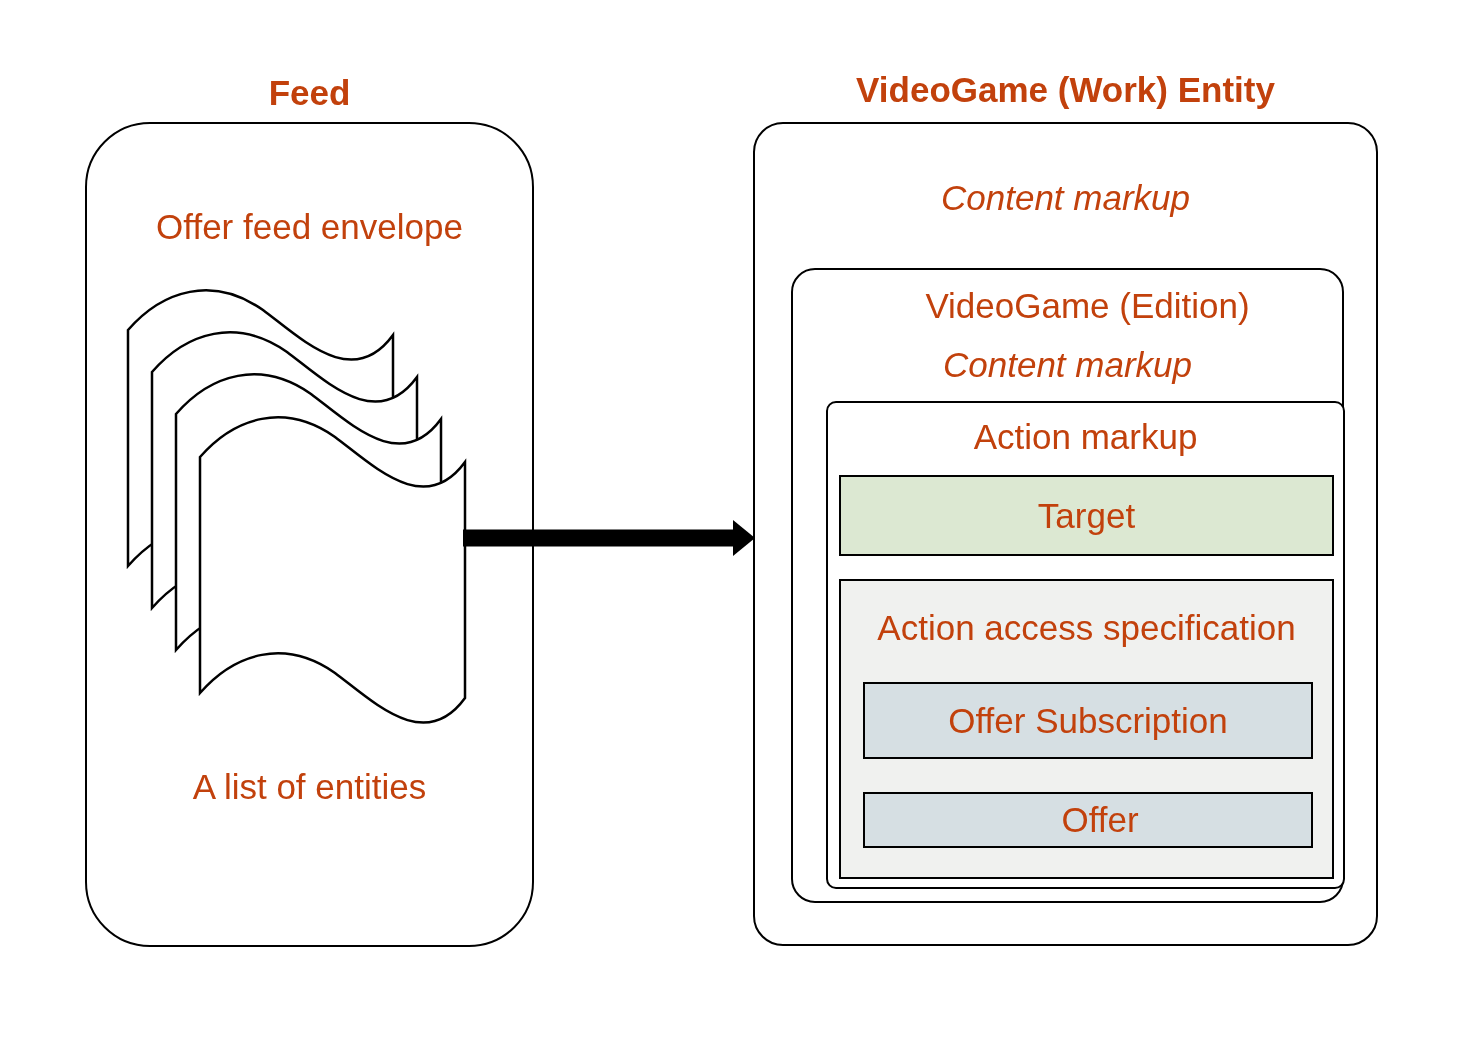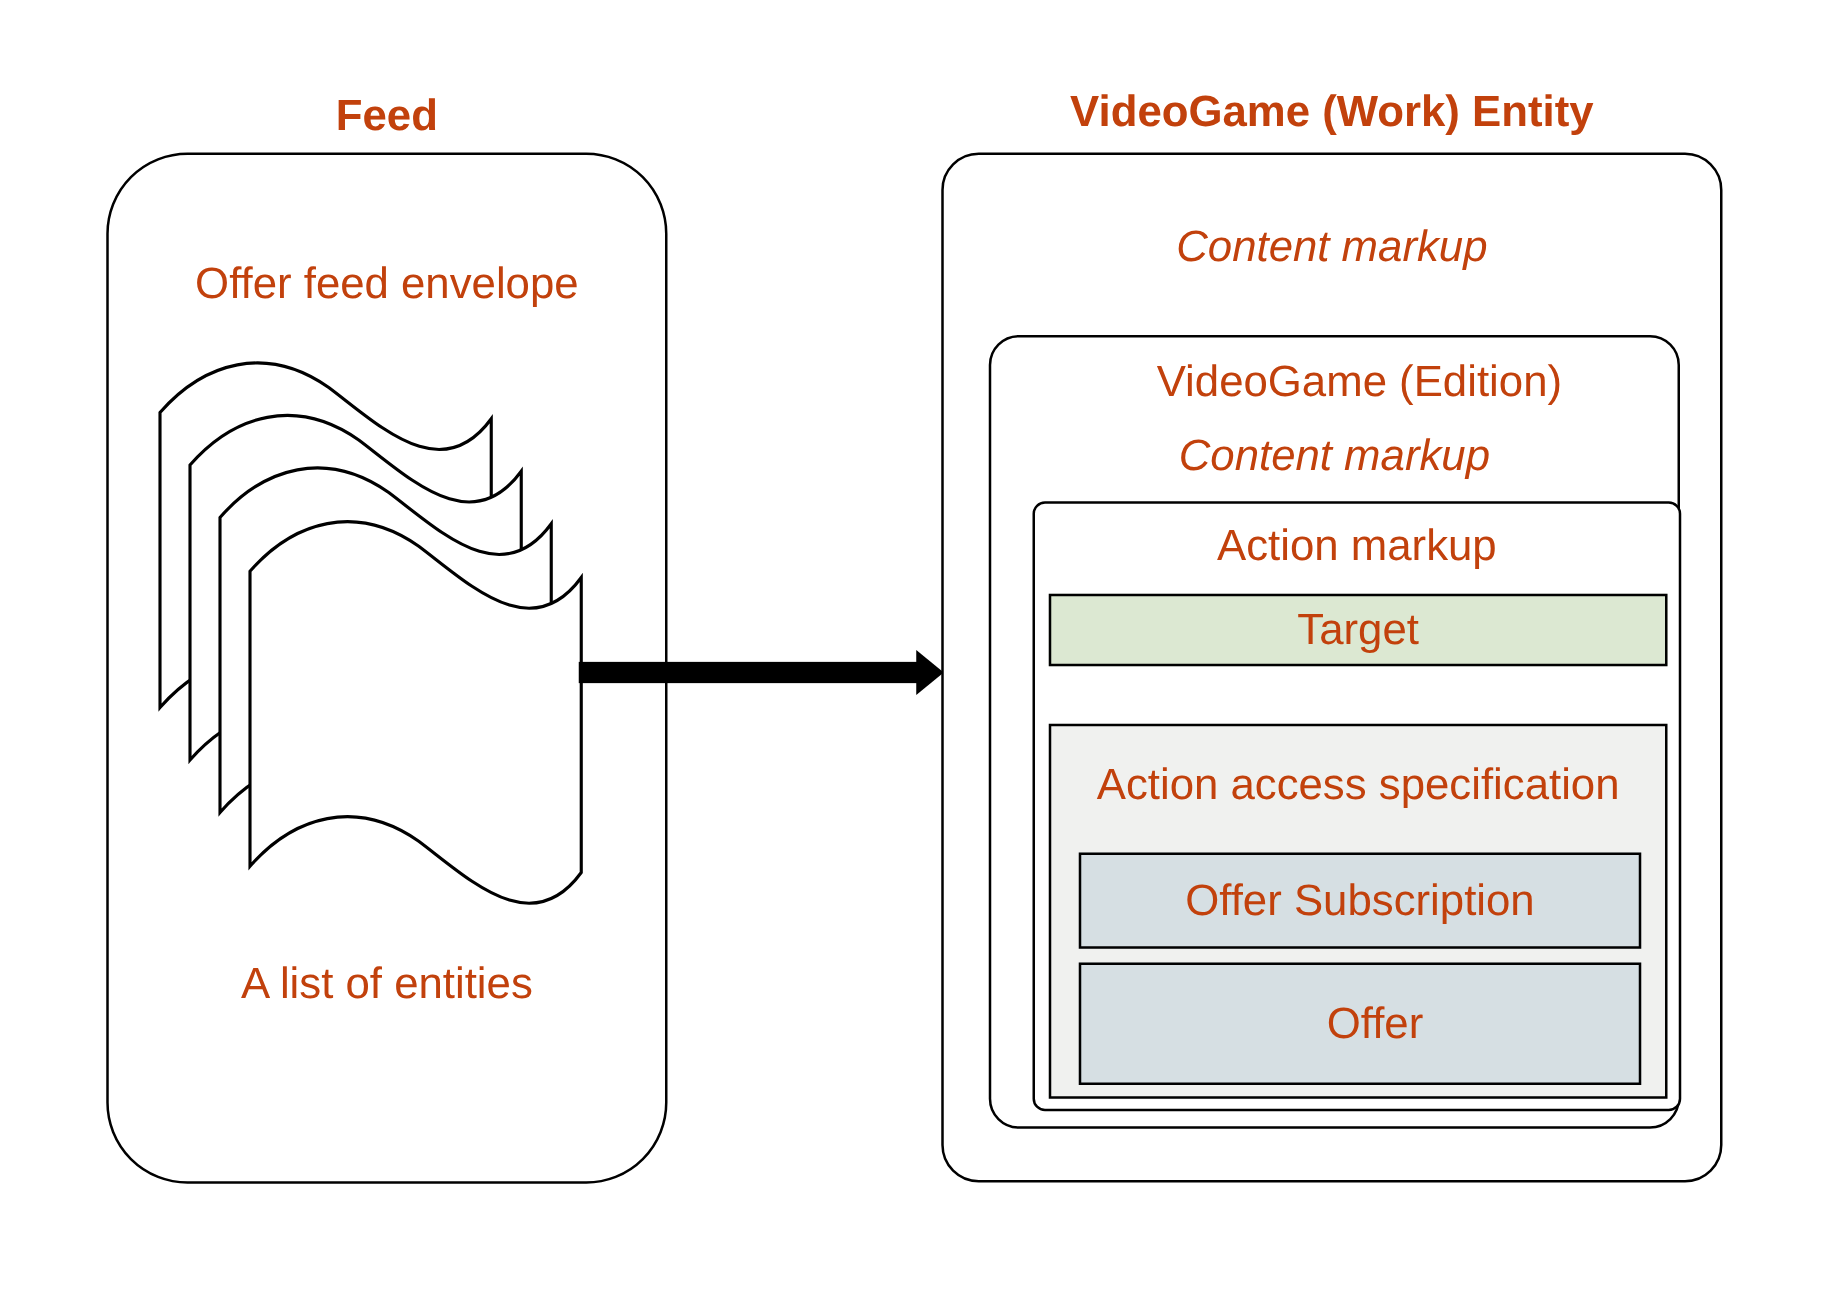--- a/index.html
+++ b/index.html
@@ -55,21 +55,21 @@
     left: 13px; top: 131px;
     width: 519px; height: 488px;
     border: 2px solid #000;
     border-radius: 10px;
     box-sizing: border-box;
     background: #fff;
     margin-left: 20px;
   }
   .target-box {
     left: 11px; top: 72px;
-    width: 495px; height: 58px;
+    width: 495px; height: 81px;
     border: 2px solid #000;
     box-sizing: border-box;
     background: #dce8d2;
     display: flex; align-items: center; justify-content: center;
   }
   .spec-box {
     left: 11px; top: 176px;
     width: 495px; height: 300px;
     border: 2px solid #000;
     box-sizing: border-box;
@@ -77,21 +77,21 @@
   }
   .item-box {
     left: 22px;
     width: 450px; height: 77px;
     border: 2px solid #000;
     box-sizing: border-box;
     background: #d6dfe3;
     display: flex; align-items: center; justify-content: center;
   }
   .media-box { top: 101px; }
-  .offer-box { top: 189px; height: 98px; padding-left: 24px; }
+  .offer-box { top: 211px; height: 56px; padding-left: 24px; }
   svg { display: block; overflow: visible; }
 </style>
 </head>
 <body>
 
 <div class="canvas">
 
   <div class="abs ttl" style="left:85px; top:71px; width:449px;">Feed</div>
 
   <div class="abs feed-box">

